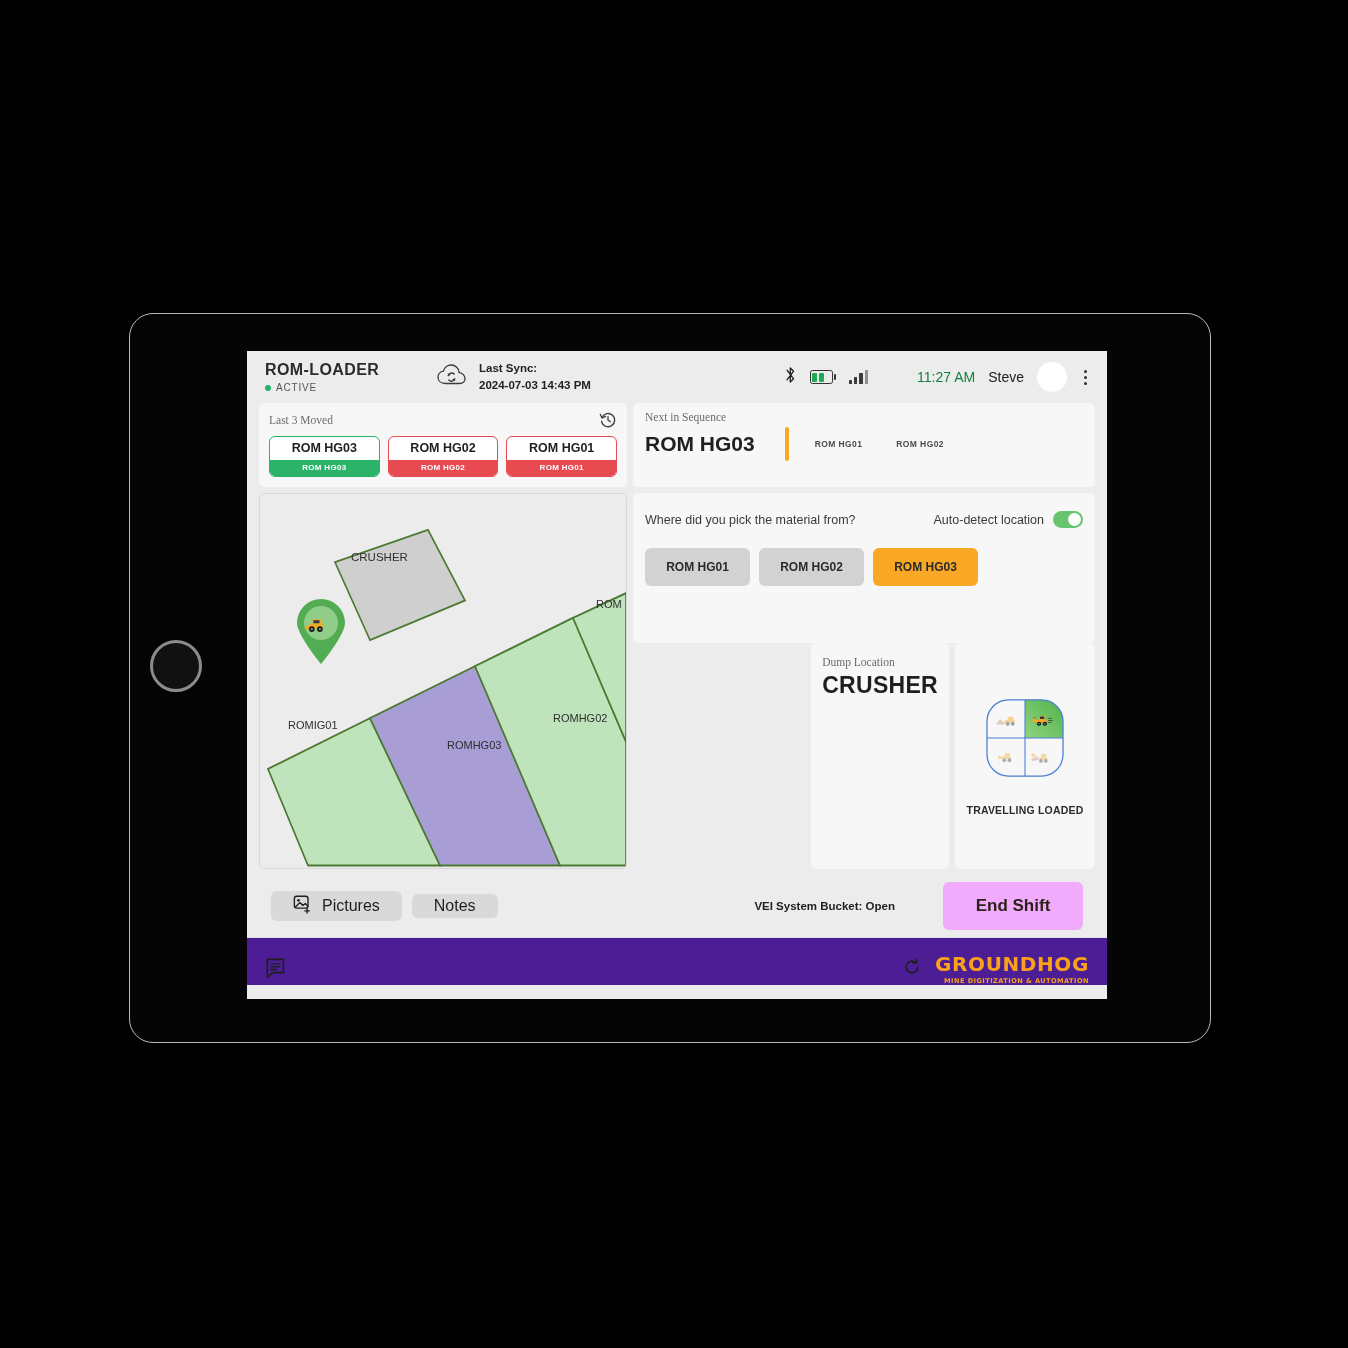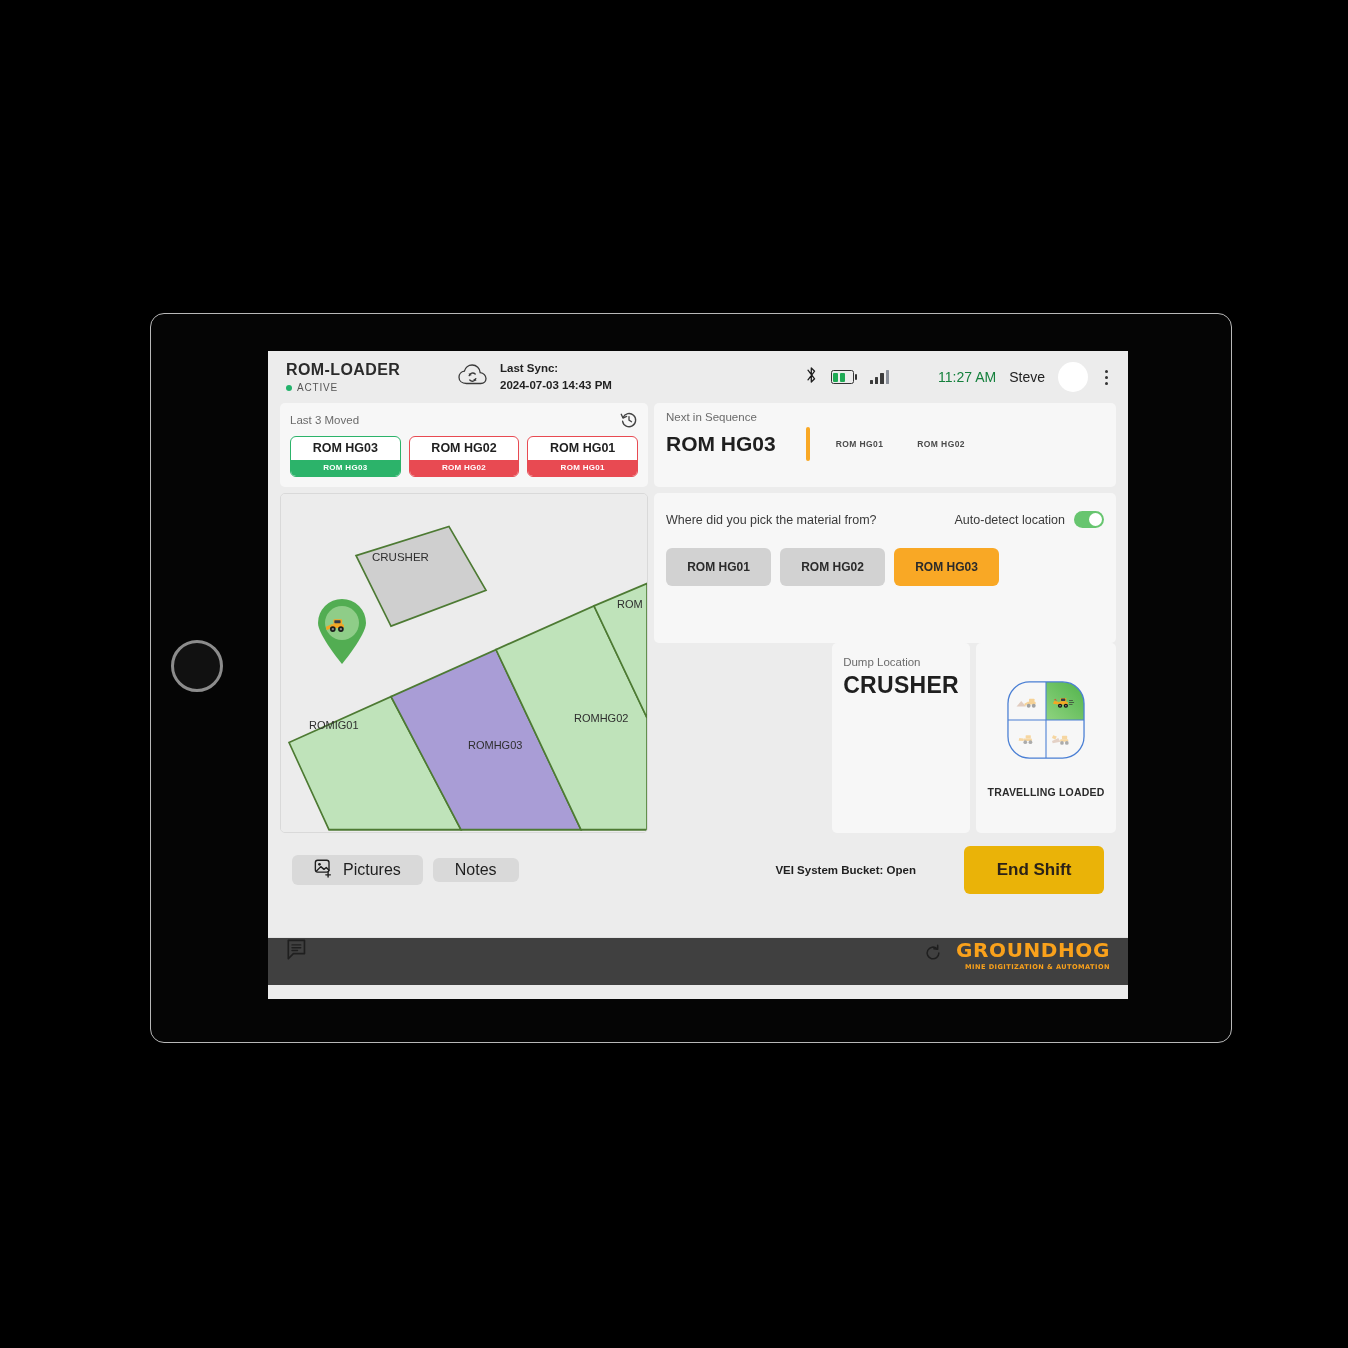--- a/index.html
+++ b/index.html
@@ -6,24 +6,24 @@
   html, body {
     width: 1348px; height: 1348px;
     background: #000;
     font-family: "Liberation Sans", sans-serif;
     overflow: hidden;
   }
 
   
   #tablet {
     position: absolute;
-    left: 150px; top: 313px;
+    left: 129px; top: 313px;
     width: 1082px; height: 730px;
     background: #050505;
-    border-radius: 14px;
+    border-radius: 24px;
     border: 1.5px solid #b8b8b8;
   }
   #home-button {
     position: absolute;
     left: 20px; top: 326px;
     width: 52px; height: 52px;
     border-radius: 50%;
     background: #111;
     border: 3px solid #8c8c8c;
   }
@@ -91,21 +91,21 @@
     display: flex; flex-direction: column;
     padding: 0 12px 0 12px;
     gap: 6px;
   }
   .row { display: flex; gap: 6px; }
   .card { background: #f7f7f7; border-radius: 5px; }
 
   
   .last3 { width: 368px; padding: 8px 10px 10px 10px; }
   .last3-head { display: flex; align-items: center; justify-content: space-between; }
-  .sec-label { font-size: 11.5px; color: #6b6b6b; }
+  .sec-label { font-size: 11.5px; color: #6b6b6b; font-family: Liberation Serif, serif; }
   .history-icon { width: 18px; height: 18px; }
   .last3-items { display: flex; gap: 8px; margin-top: 7px; }
   .moved-chip {
     flex: 1; border-radius: 6px; overflow: hidden; background: #fff;
     border: 1.3px solid #e84a52;
   }
   .moved-chip.green { border-color: #2cb36a; }
   .moved-top {
     text-align: center; font-size: 12.5px; font-weight: bold; color: #1f1f1f;
     padding: 4px 0 5px 0;
@@ -191,29 +191,29 @@
     padding: 0 12px; flex: 0 0 auto;
   }
   .gbtn {
     background: #d9d9d9; border: none; border-radius: 6px;
     font-size: 16px; color: #1f1f1f; font-family: inherit;
     padding: 3px 22px; cursor: pointer;
     display: flex; align-items: center; gap: 9px;
   }
   .vei { margin-left: auto; font-size: 11.5px; font-weight: bold; color: #1f1f1f; margin-right: 38px; }
   .endshift {
-    background: #eab308; border: none; border-radius: 6px;
+    background: #f0abfc; border: none; border-radius: 6px;
     font-size: 17px; color: #2b2218; font-family: inherit; font-weight: bold;
     padding: 14px 16px; width: 140px; cursor: pointer;
   }
 
   
   .botbar {
-    height: 48px; background: #404040; border-top: 1px solid #e2e2e2;
-    display: flex; align-items: flex-start; padding: 0 18px; flex: 0 0 auto; margin-top: 36px;
+    height: 48px; background: #4c1d95; border-top: 1px solid #e2e2e2;
+    display: flex; align-items: flex-end; padding: 0 18px; flex: 0 0 auto;
   }
   .logo-wrap { margin-left: auto; display: flex; align-items: center; gap: 14px; }
   .logo-txt { text-align: right; }
   .logo-main {
     font-size: 20px; font-weight: bold; color: #f9a11b; letter-spacing: .6px;
     font-family: "DejaVu Sans", sans-serif;
   }
   .logo-sub {
     font-size: 6.6px; font-weight: bold; color: #f9a11b; letter-spacing: .45px; margin-top: 1px;
     font-family: "DejaVu Sans", sans-serif;

